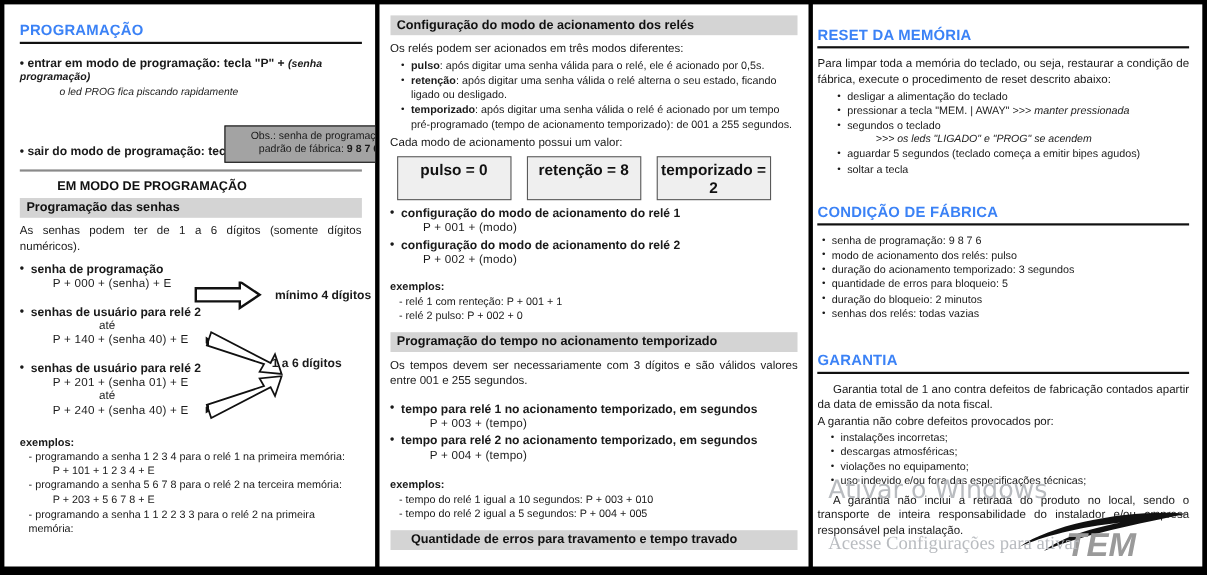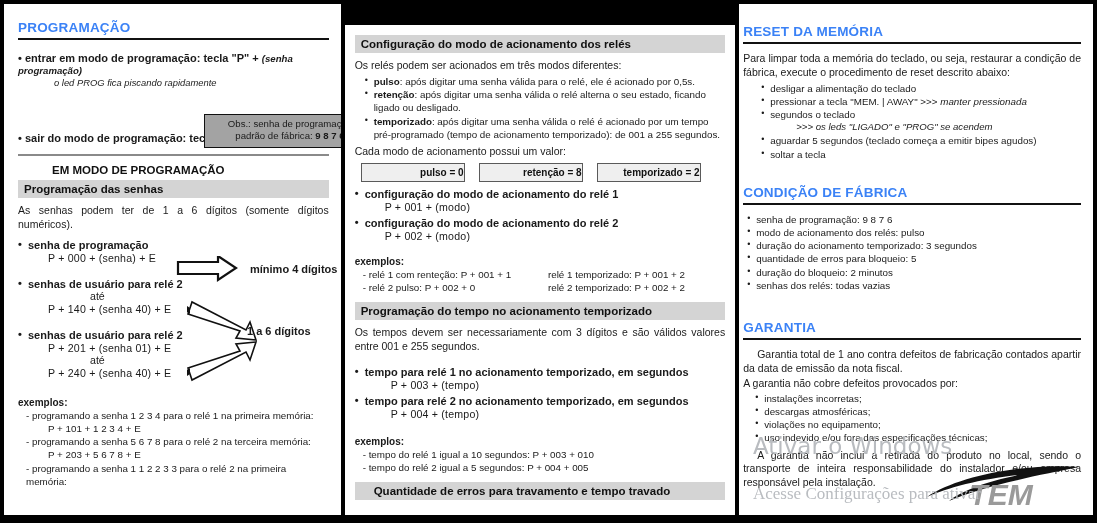--- a/index.html
+++ b/index.html
@@ -16,21 +16,21 @@
     padding:4px 4px 8px 4px;
     gap:0;
   }
   .page{
     background:#fff;
     box-sizing:border-box;
     position:relative;
     overflow:hidden;
   }
   .page.p4{width:358px;padding:10px 12px 4px 14px;}
-  .page.p5{width:416px;padding:6px 10px 4px 10px;margin-left:4px;margin-top:21px;}
+  .page.p5{width:416px;padding:6px 10px 4px 10px;margin-left:4px;}
   .page.p6{width:377px;padding:10px 12px 4px 4px;margin-left:4px;}
 
   
   .h1{
     font-size:13.5px;font-weight:bold;letter-spacing:.2px;
     margin:6px 0 0 0;color:#3b82f6;
   }
   .h1rule{
     border-bottom:2.5px solid #111;margin:3px 0 8px 0;
   }
@@ -70,21 +70,21 @@
     position:absolute;left:200px;top:110px;width:172px;
     border:1.4px solid #111;background:#a3a3a3;
     text-align:center;font-size:9.6px;line-height:1.3;
     padding:3px 4px 4px 4px;box-sizing:border-box;
   }
 
   
   .modes{display:flex;gap:14px;margin:4px 0 2px 6px;}
   .modebox{
     border:1.6px solid #5a5a5a;background:#efefef;
-    font-size:10px;font-weight:bold;text-align:right;
+    font-size:14px;font-weight:bold;text-align:center;
     padding:3px 0 3px 0;width:104px;box-sizing:border-box;
     color:#111;
   }
 
   
   .excols{display:flex;}
   .excols > div{flex:1;}
 
   
   .arrowzone{position:absolute;left:170px;top:252px;width:186px;height:126px;pointer-events:none;}
@@ -201,24 +201,20 @@
     <div class="bul" style="margin-top:6px;">configuração do modo de acionamento do relé 1</div>
     <div class="code">P + 001 + (modo)</div>
     <div class="bul" style="margin-top:4px;">configuração do modo de acionamento do relé 2</div>
     <div class="code">P + 002 + (modo)</div>
 
     <div class="ex-h" style="margin-top:14px;">exemplos:</div>
     <div class="excols">
       <div>
         <div class="ex">- relé 1 com renteção: P + 001 + 1</div>
         <div class="ex">- relé 2 pulso: P + 002 + 0</div>
-      </div>
-      <div>
-        <div class="ex">relé 1 temporizado: P + 001 + 2</div>
-        <div class="ex">relé 2 temporizado: P + 002 + 2</div>
       </div>
     </div>
 
     <div class="bandhead" style="margin-top:8px;">Programação do tempo no acionamento temporizado</div>
     <p class="body">Os tempos devem ser necessariamente com 3 dígitos e são válidos valores entre 001 e 255 segundos.</p>
 
     <div class="bul" style="margin-top:12px;">tempo para relé 1 no acionamento temporizado, em segundos</div>
     <div class="code c2">P + 003 + (tempo)</div>
     <div class="bul" style="margin-top:4px;">tempo para relé 2 no acionamento temporizado, em segundos</div>
     <div class="code c2">P + 004 + (tempo)</div>

